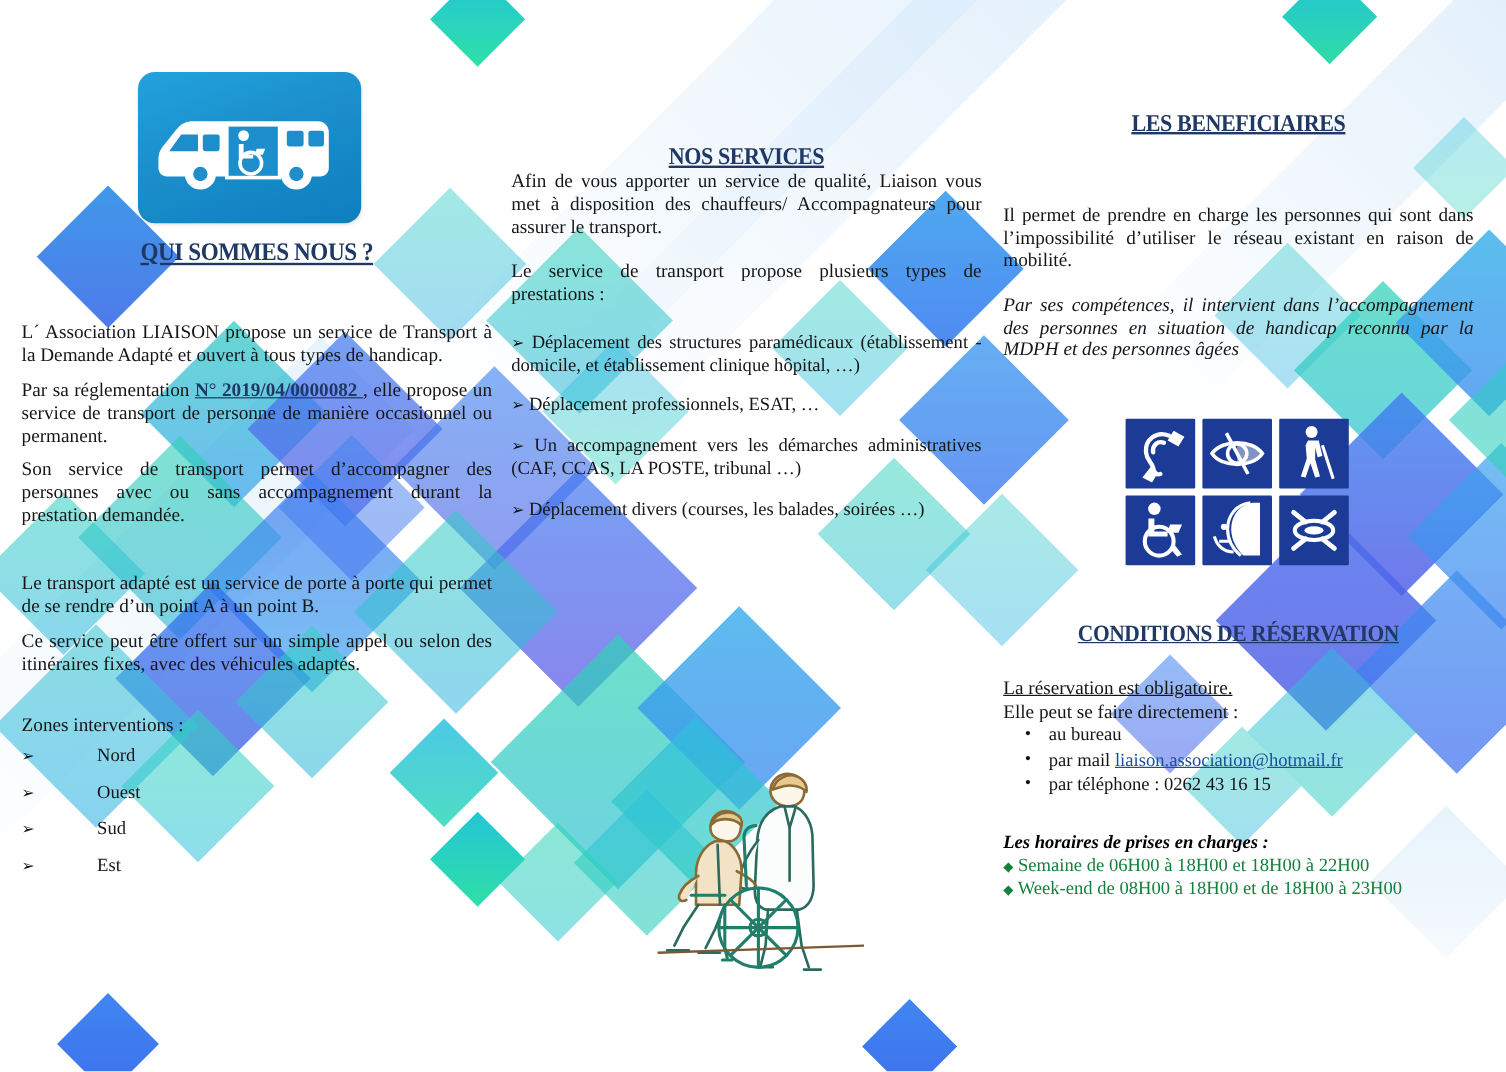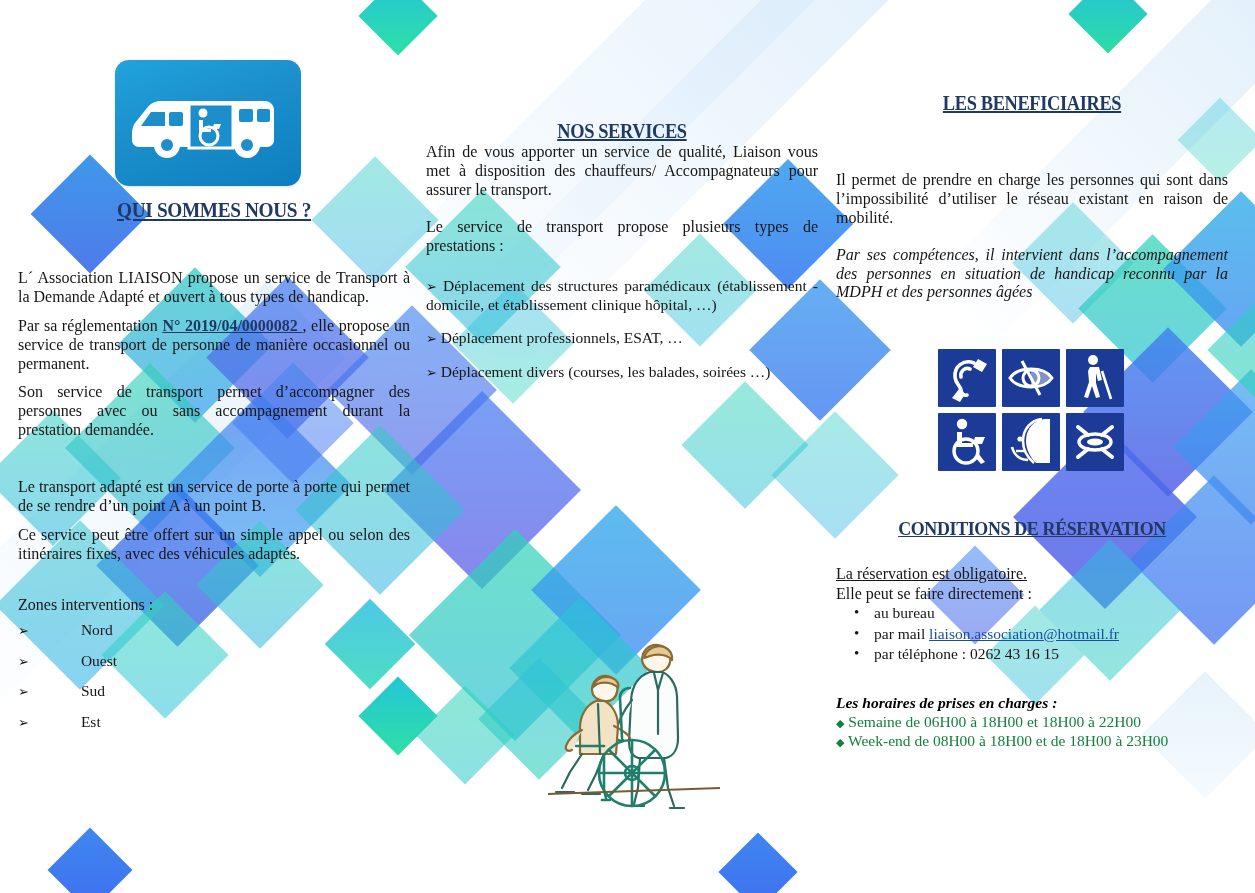--- a/index.html
+++ b/index.html
@@ -236,20 +236,21 @@
     <div class="col col-2">
       <h2 class="heading">NOS SERVICES </h2>
 
       <p class="body" style="">Afin de vous apporter un service de qualité, Liaison vous met à disposition des chauffeurs/ Accompagnateurs pour assurer le transport.</p>
 
       <p class="body" style="margin-top:18px;">Le service de transport propose plusieurs types de prestations :</p>
 
       <ul class="arrow-list" style="margin-top:22px;">
         <li><span class="arw">➢</span> <span>Déplacement des structures paramédicaux (établissement - domicile, et établissement clinique hôpital, …)</span></li>
         <li style="margin-top:15px;"><span class="arw">➢</span> <span>Déplacement professionnels, ESAT, …</span></li>
+        <li style="margin-top:16px;"><span class="arw">➢</span> <span>Un accompagnement vers les démarches administratives (CAF, CCAS, LA POSTE, tribunal …)</span></li>
         <li style="margin-top:16px;"><span class="arw">➢</span> <span>Déplacement divers (courses, les balades, soirées …)</span></li>
       </ul>
     </div>
 
     <div class="col col-3">
       <h2 class="heading">LES BENEFICIAIRES</h2>
 
       <p class="body" style="margin-top:56px;">Il permet de prendre en charge les personnes qui sont dans l’impossibilité d’utiliser le réseau existant en raison de mobilité.</p>
 
       <p class="body" style="margin-top:18px;font-style:italic;">Par ses compétences, il intervient dans l’accompagnement des personnes en situation de handicap reconnu par la MDPH et des personnes âgées</p>

